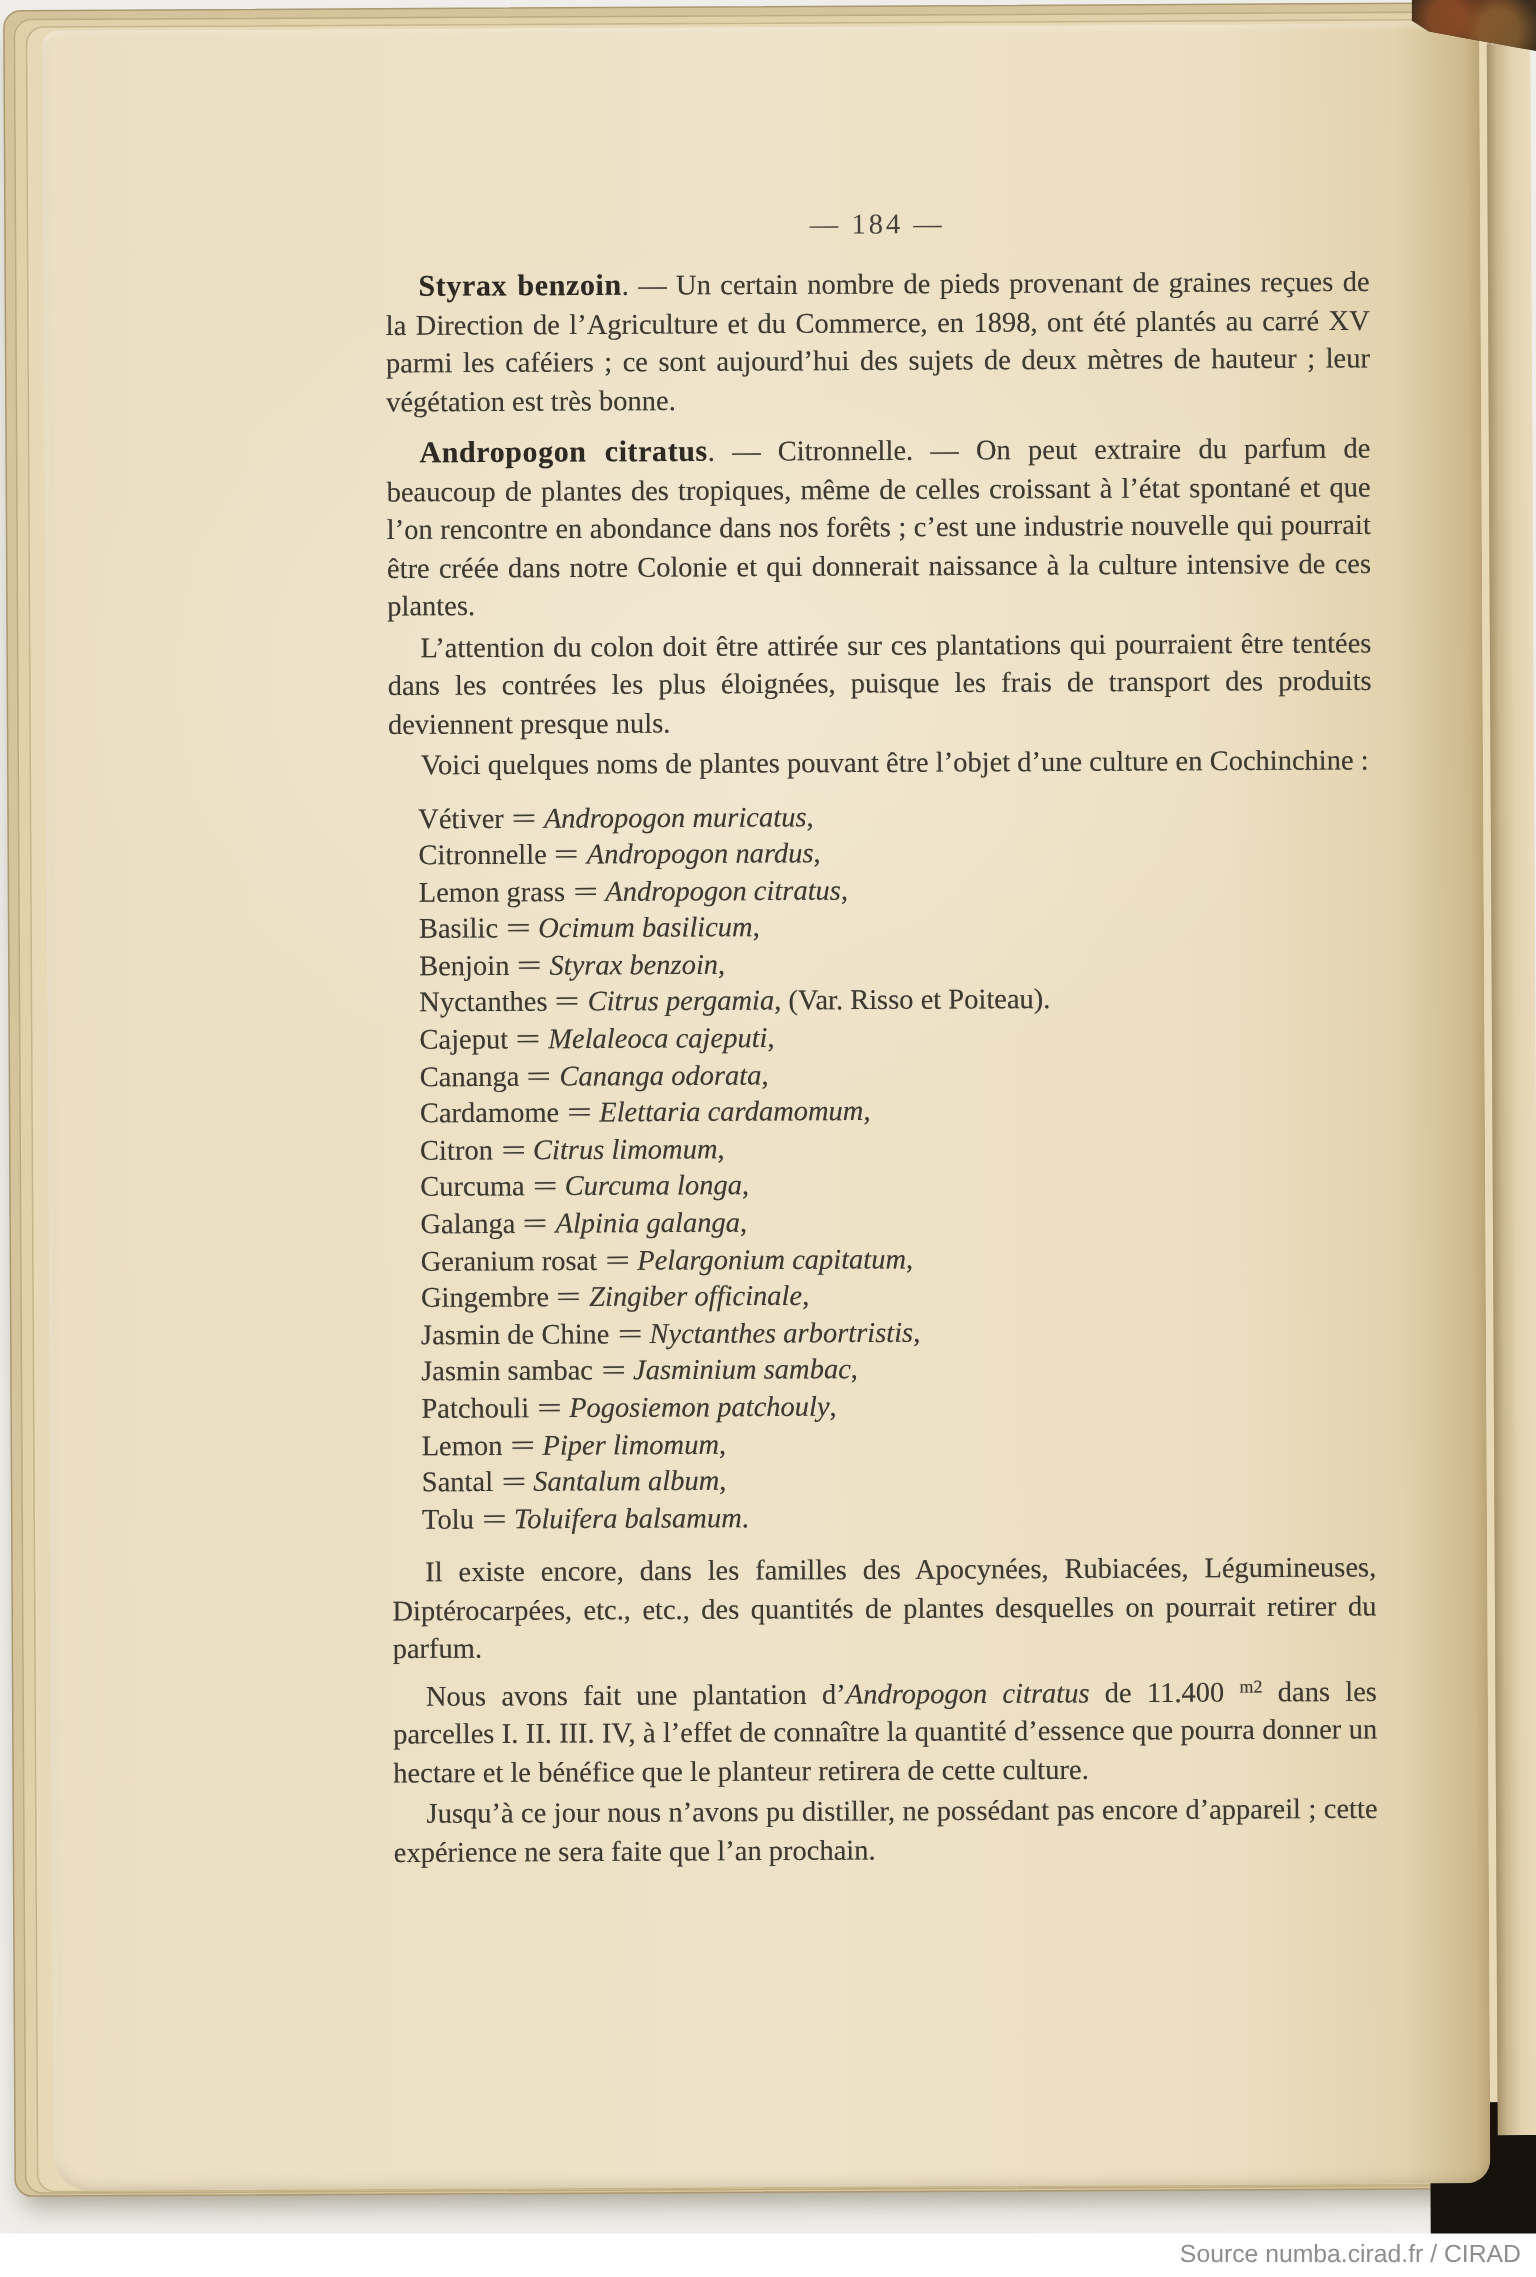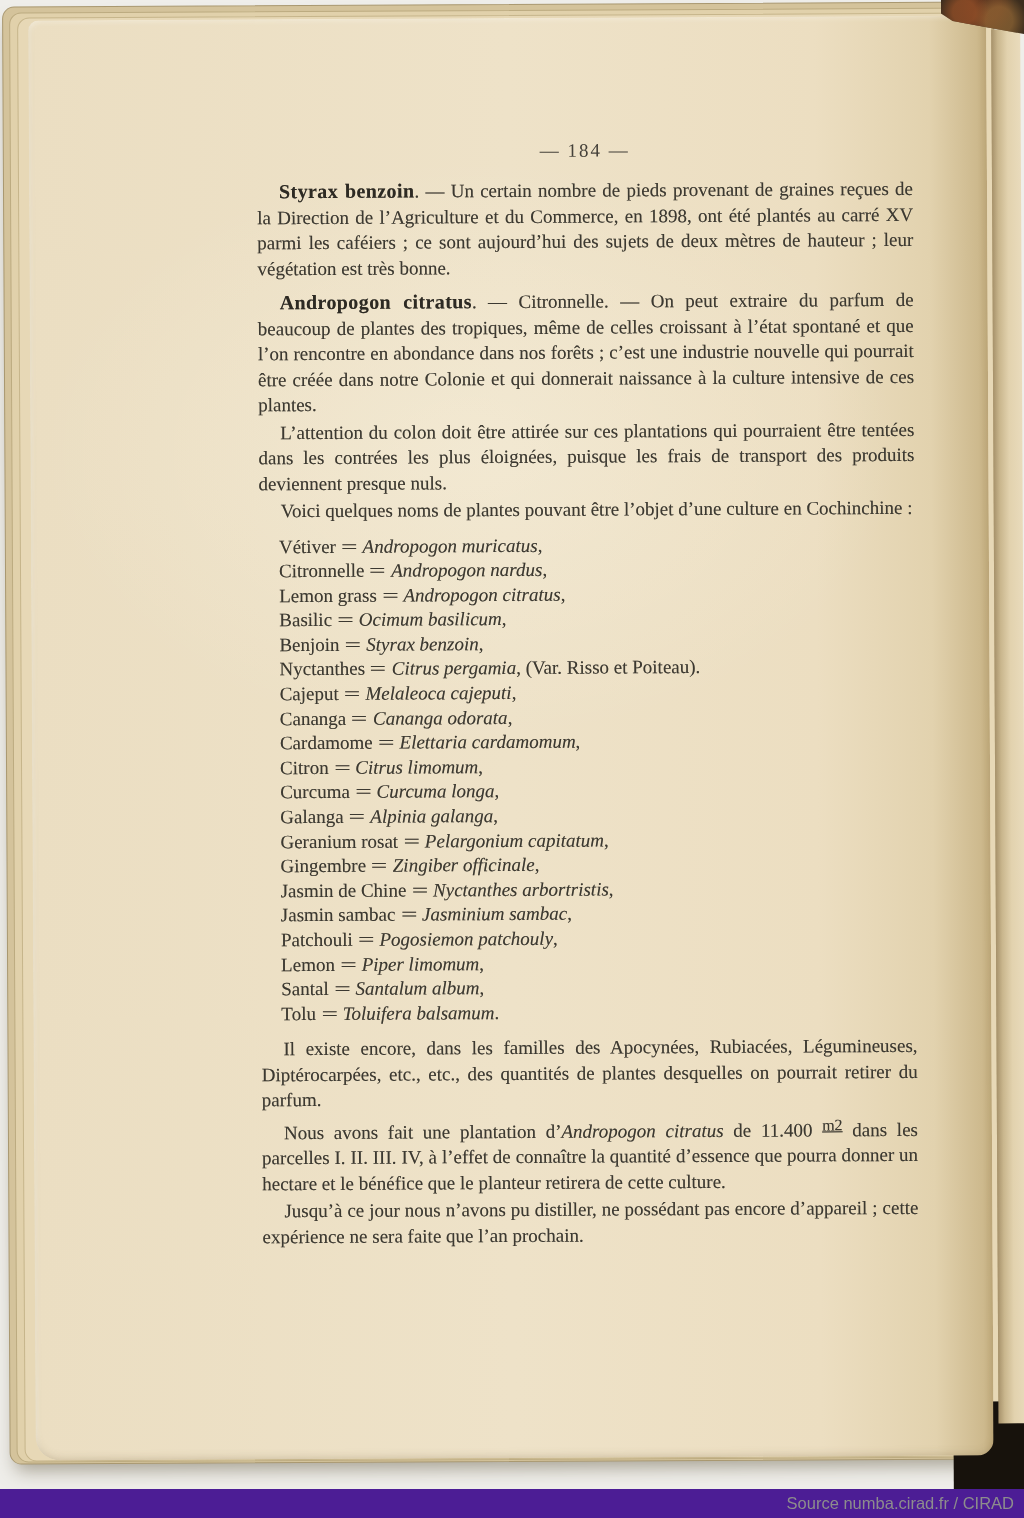--- a/index.html
+++ b/index.html
@@ -69,34 +69,34 @@
   }
   .para{
     font-size:19px;line-height:25.5px;margin:0;
     text-align:justify;text-indent:22px;
     text-shadow:0 0 .5px rgba(62,57,48,.45);
   }
   .para + .para{margin-top:2px;}
   .para.section{margin-top:9px;}
   .para b{font-size:20px;letter-spacing:.4px;color:#2d2a23;}
   .para i{font-style:italic;}
-  .para sup{font-size:16px;vertical-align:6px;letter-spacing:0;text-decoration:underline;}
+  .para sup{font-size:12px;vertical-align:6px;letter-spacing:0;}
   .plant-list{
     margin:11px 0 10px 20px;
     font-size:19px;line-height:24.6px;
     text-shadow:0 0 .5px rgba(62,57,48,.45);
   }
   .plant-row{white-space:nowrap;}
   .plant-row .eq{display:inline-block;transform:scaleX(1.55);margin:0 8px;}
   .plant-row i{}
 
   
   .watermark{
     position:absolute;left:0;bottom:0;width:1024px;height:29px;
-    background:#4c1d95;
+    background:#ffffff;
     display:flex;align-items:center;justify-content:flex-end;
     font-family:"Liberation Sans", sans-serif;
     font-size:16.5px;color:#8d8d8d;
     padding-right:10px;box-sizing:border-box;
   }
 </style>
 </head>
 <body>
 
 <div class="scan">

